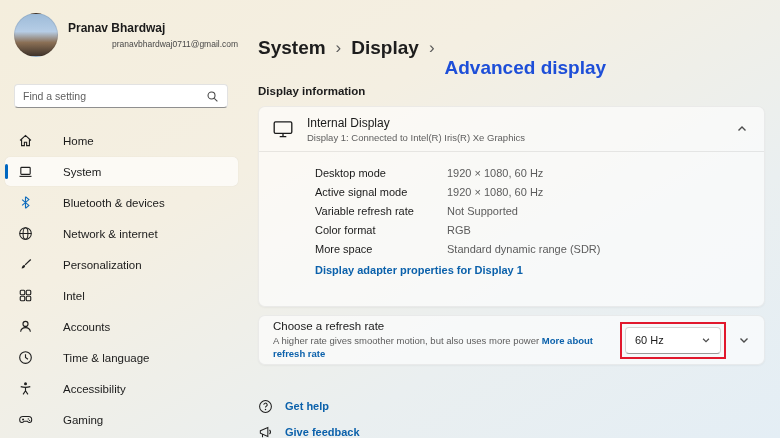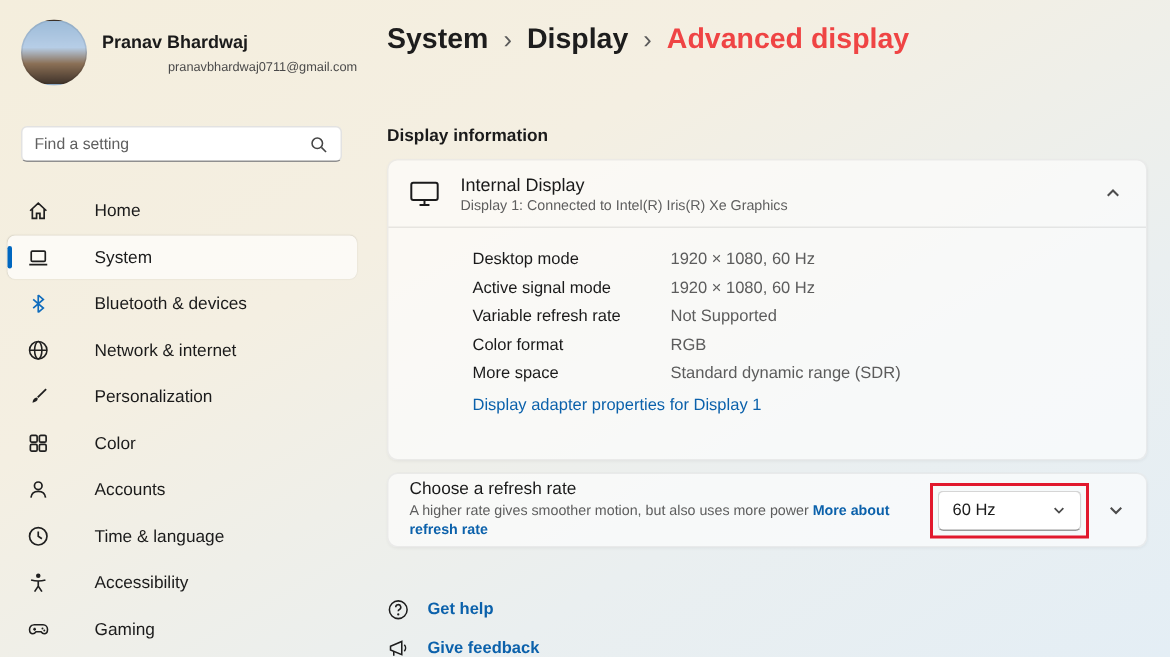--- a/index.html
+++ b/index.html
@@ -37,40 +37,40 @@
   .nav-item.selected { background:rgba(255,255,255,0.68); box-shadow:0 0 1px rgba(0,0,0,0.15); }
   .nav-item.selected::before {
     content:""; position:absolute; left:0; top:7px; width:3px; height:15px; border-radius:2px; background:#0067c0;
   }
   .nicon { width:16px; height:16px; display:flex; align-items:center; justify-content:center; color:#1f1f1f; flex:0 0 auto; }
   .nicon.blue { color:#0f6cbd; }
   .nicon svg { display:block; }
   
   .breadcrumb { position:absolute; left:258px; top:16px; display:flex; align-items:center; font-size:19px; }
   .crumb { font-weight:600; color:#1d1d1d; }
-  .crumb.current { font-weight:700; color:#ef4444; }
+  .crumb.current { font-weight:700; color:#1d4ed8;margin-top:41px; }
   .bsep { margin:0 10px; color:#5a5a5a; font-size:17px; font-weight:400; }
   .section-title { position:absolute; left:258px; top:85px; font-size:11.5px; font-weight:700; color:#1b1b1b; }
   .card {
     position:absolute; left:258px; width:507px;
     background:rgba(255,255,255,0.62); border:1px solid rgba(0,0,0,0.06);
     border-radius:7px; box-shadow:0 1px 2px rgba(0,0,0,0.04);
   }
   .card-display { top:106px; height:201px; }
   .card-header { height:44px; display:flex; align-items:center; padding:0 16px 0 13px; }
   .dev-icon { width:24px; color:#1b1b1b; display:flex; }
   .hd-text { margin-left:11px; }
   .hd-title { font-size:12px; color:#1a1a1a; }
   .hd-sub { font-size:9.5px; color:#5e5e5e; margin-top:2px; }
   .chev { margin-left:auto; color:#4c4c4c; display:flex; }
   .details { border-top:1px solid rgba(0,0,0,0.08); padding:11px 0 0 16px; }
   .drow { display:flex; align-items:center; height:19px; padding-left:40px; font-size:11px; }
   .dlabel { width:132px; color:#1a1a1a; }
   .dvalue { color:#5c5c5c; }
-  .adapter-link { display:inline-block; margin:6px 16px 0 40px; font-size:11px; font-weight:400; color:#0b61ab; cursor:pointer; }
+  .adapter-link { display:inline-block; margin:6px 16px 0 40px; font-size:11px; font-weight:700; color:#0b61ab; cursor:pointer; }
   .card-refresh { top:315px; height:50px; display:flex; align-items:center; padding:0 14px; }
   .rtext { width:352px; }
   .rtitle { font-size:11.5px; color:#1a1a1a; }
   .rdesc { font-size:9.5px; color:#5d5d5d; line-height:1.3; margin-top:3px; }
   .rlink { color:#0b61ab; font-weight:700; cursor:pointer; }
   .dd-wrap { margin-left:auto; position:relative; }
   .dropdown {
     width:96px; height:27px; background:#fff; border:1px solid #d5d5d5; border-bottom-color:#9a9a9a;
     border-radius:4px; display:flex; align-items:center; padding:0 9px; font-size:11px; color:#1b1b1b; cursor:pointer;gap:16px;
   }
@@ -158,21 +158,21 @@
 
     <div class="nav-item">
       <span class="nicon">
         <svg width="15" height="15" viewBox="0 0 16 16" fill="none" stroke="currentColor" stroke-width="1.2">
             <rect x="2.4" y="2.4" width="4.8" height="4.8" rx="1"></rect>
             <rect x="8.8" y="2.4" width="4.8" height="4.8" rx="1"></rect>
             <rect x="2.4" y="8.8" width="4.8" height="4.8" rx="1"></rect>
             <rect x="8.8" y="8.8" width="4.8" height="4.8" rx="1"></rect>
           </svg>
       </span>
-      <span>Color</span>
+      <span>Intel</span>
     </div>
 
     <div class="nav-item">
       <span class="nicon">
         <svg width="15" height="15" viewBox="0 0 16 16" fill="none" stroke="currentColor" stroke-width="1.2">
             <circle cx="8" cy="5.2" r="2.7"></circle>
             <path d="M2.8 13.6 c.4 -3 2.4 -4.4 5.2 -4.4 s4.8 1.4 5.2 4.4"></path>
           </svg>
       </span>
       <span>Accounts</span>

